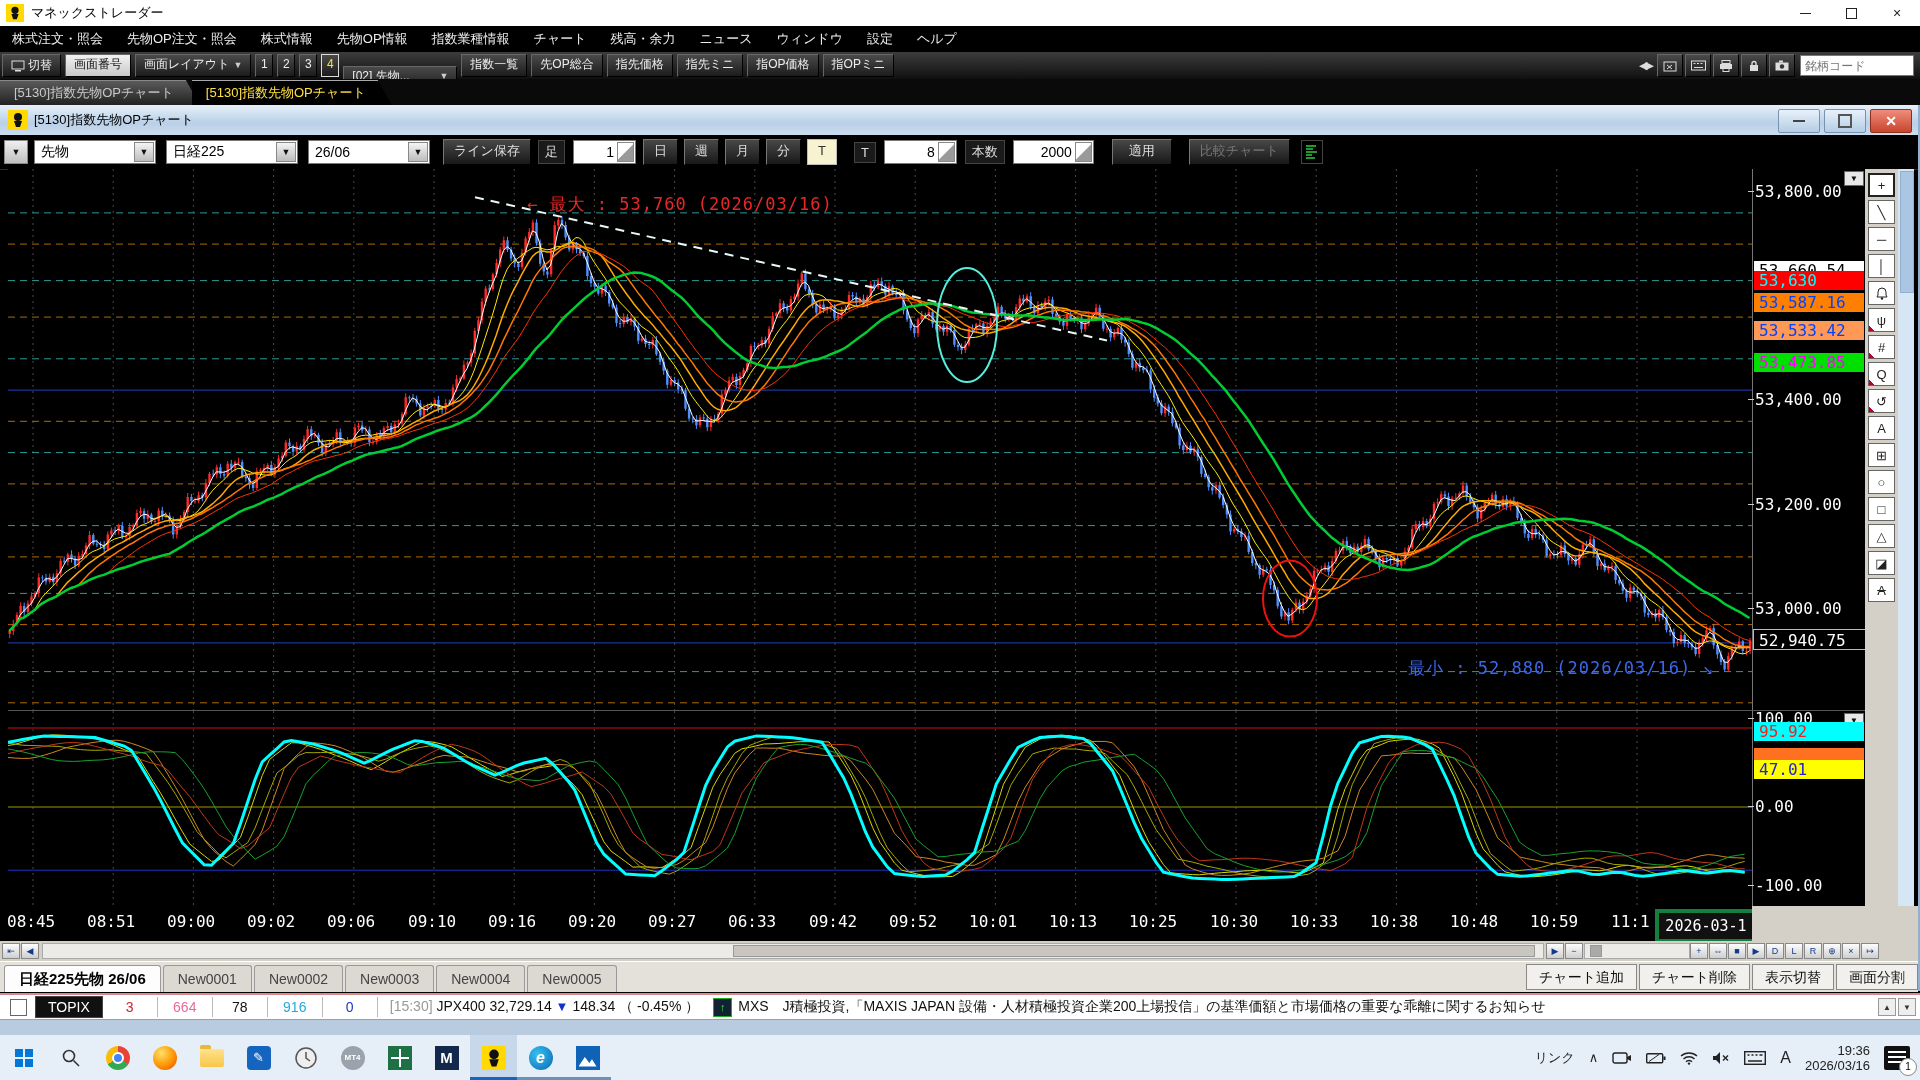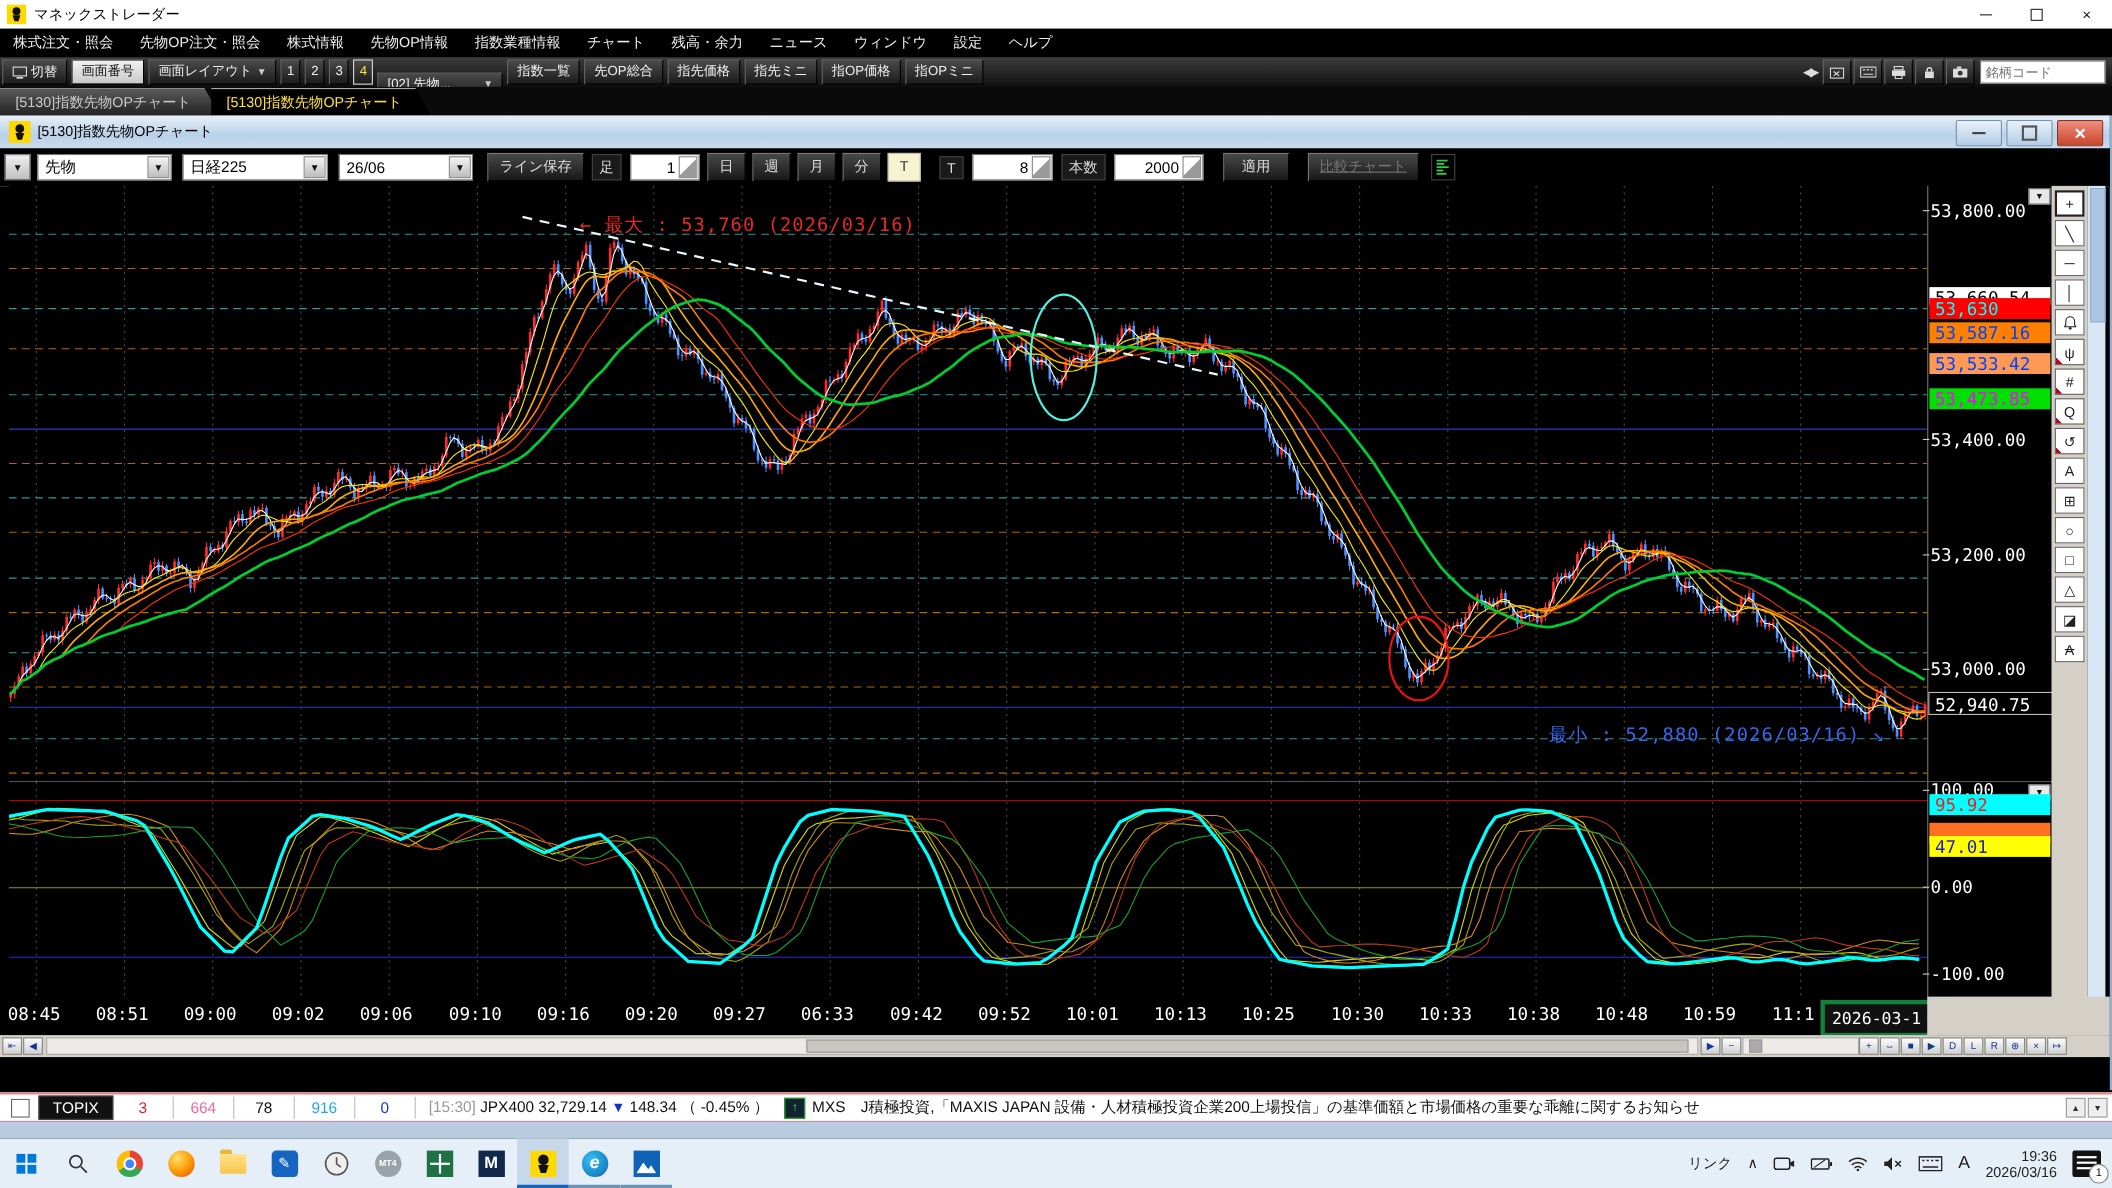--- a/index.html
+++ b/index.html
@@ -67,21 +67,21 @@
   .dropbtn{width:22px;height:22px;background:linear-gradient(#f0f0f0,#bfbfbf);border:1px solid #888;
            display:flex;align-items:center;justify-content:center;font-size:9px;color:#111;margin:0 6px 0 4px;}
   .combo{height:22px;background:#fff;border:1px solid #777;display:flex;align-items:center;
          margin-right:10px;position:relative;}
   .combo .val{font-size:14px;color:#000;padding:0 6px;flex:1;}
   .combo .arr{width:18px;height:18px;margin:1px;background:linear-gradient(#f4f4f4,#bdbdbd);
               border:1px solid #888;display:flex;align-items:center;justify-content:center;font-size:9px;color:#111;}
   .cbtn{height:24px;line-height:22px;padding:0 10px;background:linear-gradient(#484848,#181818);
         border:1px solid #777;border-bottom-color:#000;border-right-color:#000;color:#ddd;font-size:13px;margin:0 3px;}
   .cbtn.lit{background:#f7f2cf;color:#333;border-color:#bbb;}
-  .cbtn.dis{color:#777;text-decoration:underline;}
+  .cbtn.dis{color:#777;}
   .clabel{color:#ddd;font-size:13px;margin:0 4px;background:#1a1a1a;border:1px solid #444;padding:2px 6px;}
   .spin{height:22px;background:#fff;border:1px solid #777;display:flex;align-items:center;margin:0 4px;}
   .spin .v{font-size:14px;color:#000;text-align:right;padding:0 2px 0 6px;}
   .spin .ud{width:15px;height:18px;margin:1px;border:1px solid #888;
             background:linear-gradient(135deg,#ffffff 48%,#9a9a9a 52%);}
   .greenico{width:20px;height:22px;border:1px solid #444;margin-left:8px;display:flex;align-items:center;justify-content:center;}
 
   
   #price-plot,#osc-plot{position:absolute;left:8px;}
   #price-plot{top:64px;}
@@ -517,20 +517,34 @@
     <div class="nbtn">■</div>
     <div class="nbtn">▶</div>
     <div class="nbtn">D</div>
     <div class="nbtn">L</div>
     <div class="nbtn">R</div>
     <div class="nbtn">⊕</div>
     <div class="nbtn">×</div>
     <div class="nbtn">↦</div>
   </div>
 
+  <div class="abs" id="ctabs">
+    <div class="ctab on" style="margin-left:4px;">日経225先物 26/06</div>
+    <div class="ctab">New0001</div>
+    <div class="ctab">New0002</div>
+    <div class="ctab">New0003</div>
+    <div class="ctab">New0004</div>
+    <div class="ctab">New0005</div>
+    <div class="cbtns-r">
+      <div class="flatbtn">チャート追加</div>
+      <div class="flatbtn">チャート削除</div>
+      <div class="flatbtn">表示切替</div>
+      <div class="flatbtn">画面分割</div>
+    </div>
+  </div>
 </div>
 
 <div class="abs" id="tickerbar">
   <div class="chk"></div>
   <div class="tkname">TOPIX</div>
   <div class="tkcell" style="color: rgb(204, 34, 51);">3</div>
   <div class="tkcell" style="color: rgb(232, 105, 154);">664</div>
   <div class="tkcell" style="color: rgb(17, 17, 17);">78</div>
   <div class="tkcell" style="color: rgb(34, 170, 221);">916</div>
   <div class="tkcell" style="color: rgb(34, 51, 204);">0</div>

